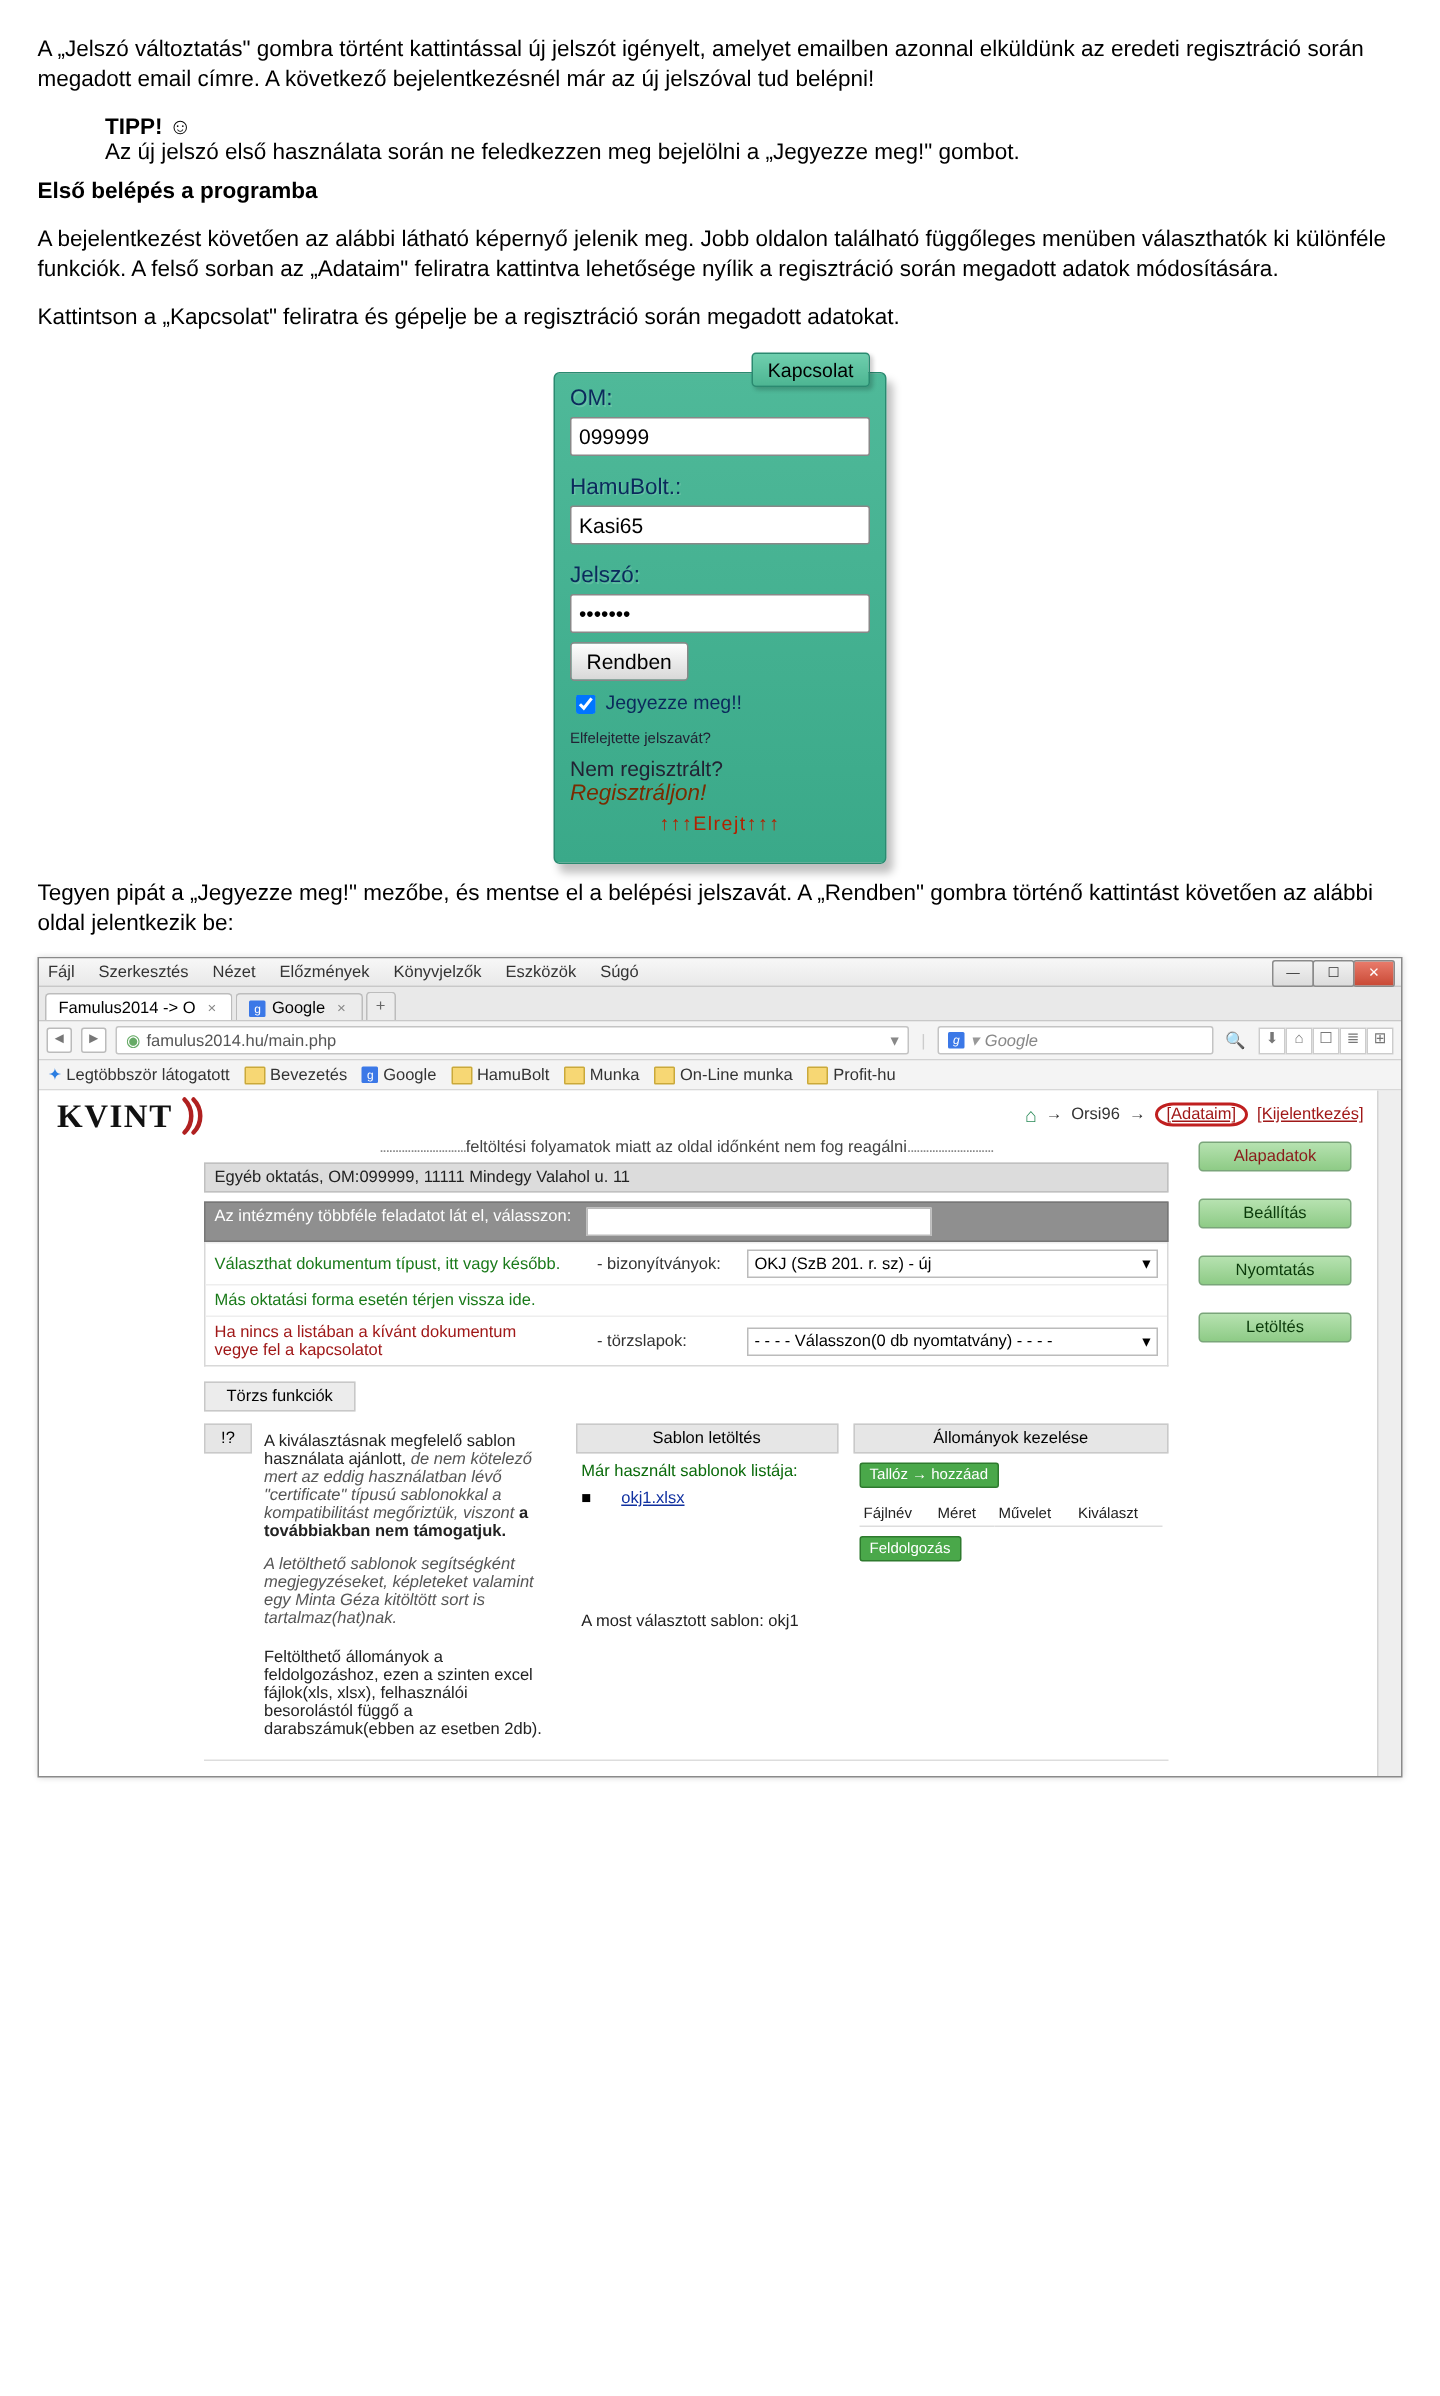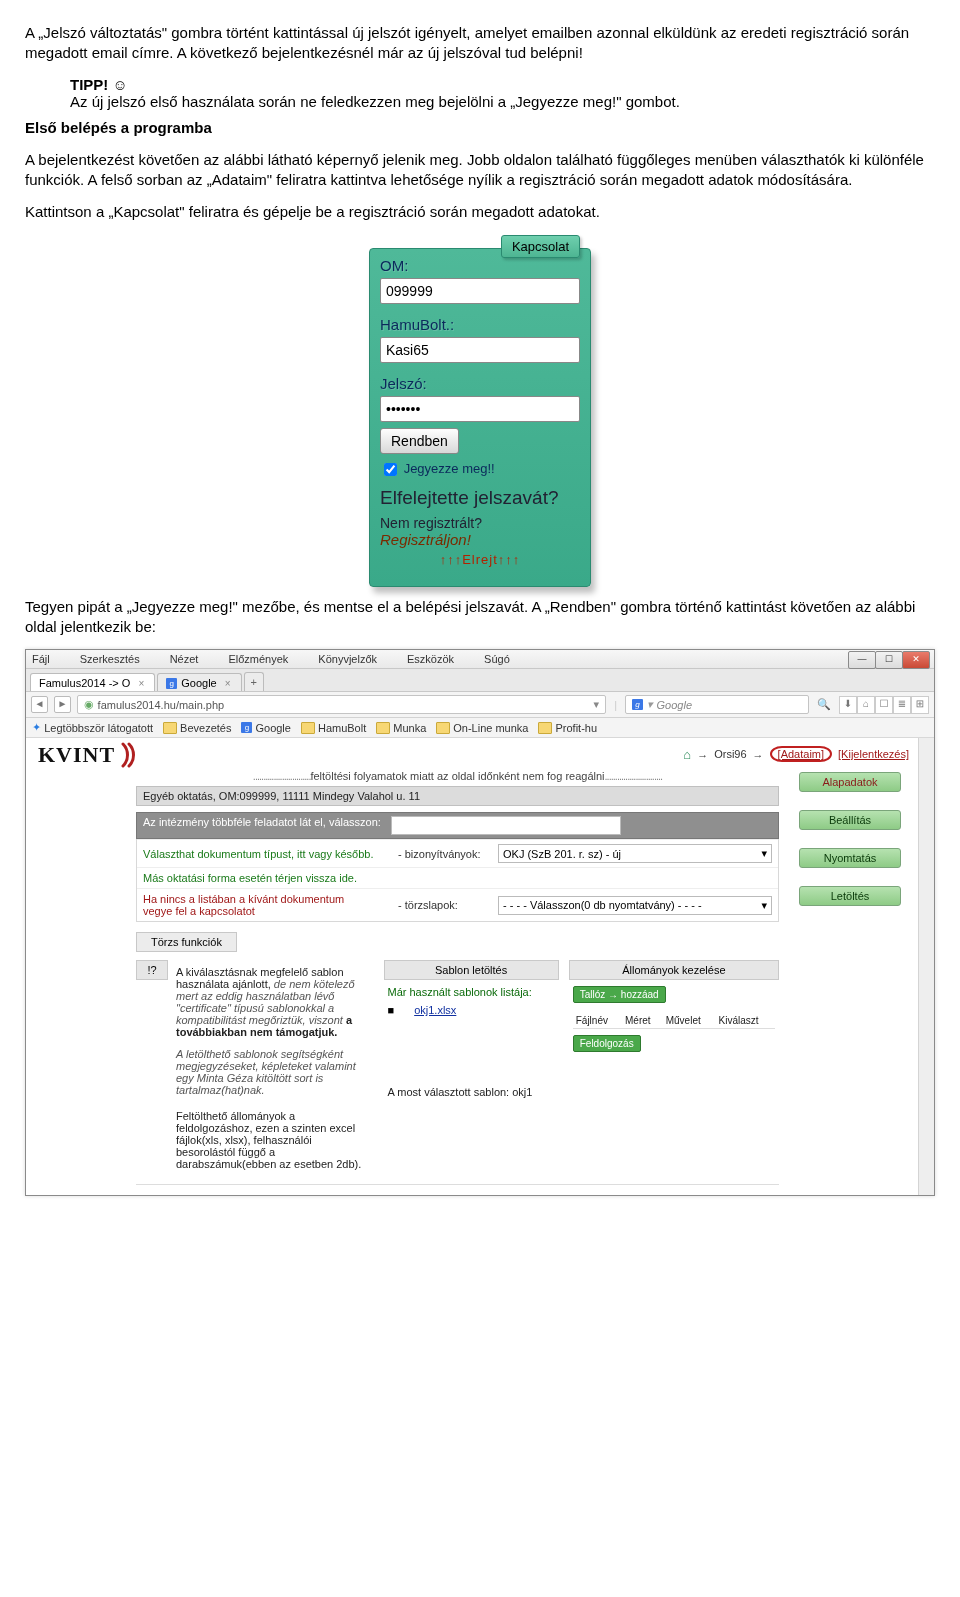--- a/index.html
+++ b/index.html
@@ -11,28 +11,28 @@
   .login-box-wrap { text-align:center; margin:25px 0 10px 0; }
   .login-box { display:inline-block; width:220px; text-align:left; background:linear-gradient(#4fb999,#3aa989); border:1px solid #2a8a70; border-radius:4px; padding:0 0 19px 0; box-shadow:4px 6px 6px rgba(0,0,0,0.25); position:relative; }
   .login-tab { position:absolute; top:-14px; right:10px; background:linear-gradient(#6fcfae,#4db592); border:1px solid #2a8a70; border-radius:3px; padding:3px 10px; color:#000; font-size:13px; box-shadow:2px 2px 3px rgba(0,0,0,0.2); }
   .login-label { color:#0b2a5c; font-size:15px; padding:8px 10px 4px 10px; text-shadow:1px 1px 0 rgba(255,255,255,0.15); }
   .login-input { margin:0 10px 4px 10px; }
   .login-input input[type=text], .login-input input[type=password] { width:100%; box-sizing:border-box; padding:4px 5px; border:1px solid #888; border-radius:2px; font-size:14px; }
   .login-btn-row { margin:6px 10px 4px 10px; }
   .login-btn { background:linear-gradient(#fefefe,#d8d8d8); border:1px solid #888; border-radius:3px; padding:4px 10px; font-size:14px; cursor:pointer; }
   .remember-row { margin:6px 10px 2px 10px; font-size:13px; color:#0b2a5c; }
   .remember-row input { vertical-align:middle; }
-  .login-link1 { margin:8px 10px 2px 10px; color:#223; font-size:19px; }
+  .login-link1 { margin:8px 10px 2px 10px; color:#223; font-size:10px; }
   .login-link2 { margin:6px 10px 0 10px; color:#223; font-size:14px; }
   .login-reg { margin:0 10px 2px 10px; color:#7a2b00; font-size:15px; font-style:italic; }
   .login-hide { text-align:center; color:#b22200; font-size:13px; margin-top:4px; letter-spacing:1px; }
 
   
   .browser { border:1px solid #8a8a8a; margin-top:12px; font-size:11px; background:#f4f4f4; box-shadow:0 0 4px rgba(0,0,0,0.15); }
-  .browser-menu { background:linear-gradient(#f7f7f7,#e9e9e9); border-bottom:1px solid #c8c8c8; padding:3px 6px; display:flex; gap:30px; color:#333; position:relative; }
+  .browser-menu { background:linear-gradient(#f7f7f7,#e9e9e9); border-bottom:1px solid #c8c8c8; padding:3px 6px; display:flex; gap:16px; color:#333; position:relative; }
   .wctrl { position:absolute; right:4px; top:1px; display:flex; gap:0; }
   .wctrl span { width:26px; height:16px; border:1px solid #8a8a8a; background:linear-gradient(#f2f2f2,#dcdcdc); font-size:9px; text-align:center; line-height:14px; color:#333; border-radius:2px; margin-left:-1px;}
   .wctrl .close { background:linear-gradient(#e97b6b,#c94a36); color:#fff; }
   .browser-tabs { background:#e9e9e9; border-bottom:1px solid #c8c8c8; padding:0 4px; display:flex; align-items:flex-end; gap:2px; height:22px; }
   .btab { background:#fff; border:1px solid #bcbcbc; border-bottom:none; border-radius:3px 3px 0 0; padding:3px 10px 2px 8px; font-size:11px; display:flex; align-items:center; gap:4px; }
   .btab.inactive { background:#ececec; }
   .btab .tabx { color:#888; font-size:10px; margin-left:4px; }
   .btab .tabplus { color:#666; }
   .addr-row { background:#f4f4f4; border-bottom:1px solid #d2d2d2; padding:3px 5px; display:flex; align-items:center; gap:6px; }
   .nav-arrow { width:15px; height:15px; border:1px solid #bbb; border-radius:2px; background:#fff; text-align:center; font-size:10px; line-height:13px; color:#777; }

